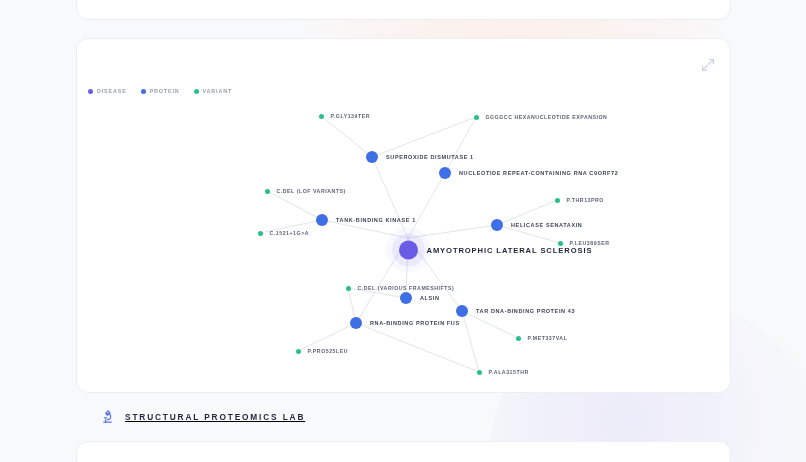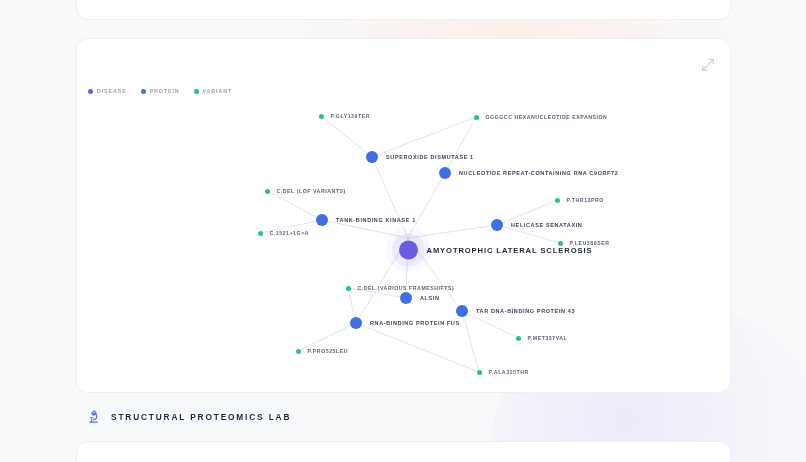--- a/index.html
+++ b/index.html
@@ -174,23 +174,24 @@
   .node.variant .node-label {
     font-size: 5.2px;
     letter-spacing: 0.55px;
     color: #5b6378;
     margin-left: 7px;
   }
 
   
   .section-head {
     position: absolute;
-    left: 86px; top: 409px;
-    display: flex;
-    align-items: center;
+    left: 100px; top: 409px;
+    display: flex;
+    align-items: center;
+    text-decoration: underline;
   }
   .section-head .head-icon { margin-right: 10px; }
 
   
   .bottom-inner {
     position: absolute;
     left: 0; top: 0;
     width: 100%; height: 70px;
     display: flex;
     align-items: center;

